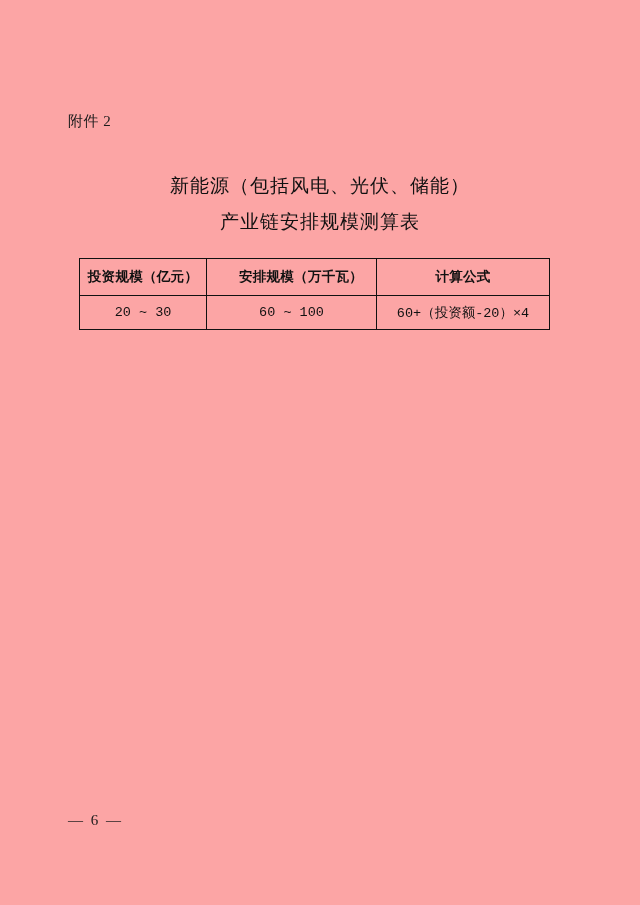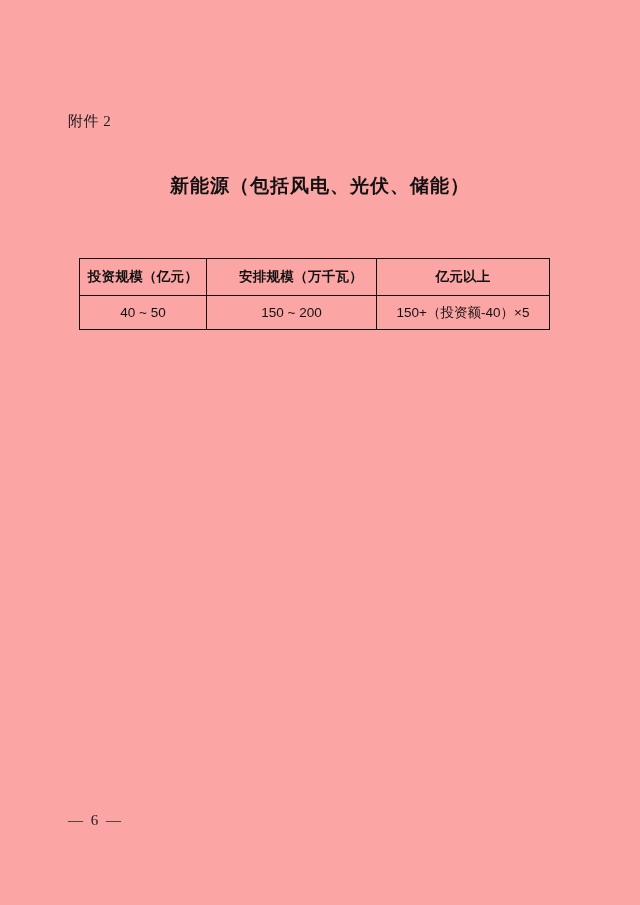--- a/index.html
+++ b/index.html
@@ -33,41 +33,41 @@
   }
   .doc-title {
     position: absolute;
     left: 0;
     top: 168px;
     width: 640px;
     text-align: center;
   }
   .doc-title .line {
     font-size: 19px;
-    font-weight: bold;
+    font-weight: normal;
     letter-spacing: 1px;
     line-height: 36px;
     color: #111;
     font-family: "Liberation Serif", "DejaVu Serif", serif;
   }
   table.calc-table {
     position: absolute;
     left: 79px;
     top: 258px;
     width: 442px;
     border-collapse: collapse;
     table-layout: fixed;
   }
   table.calc-table td, table.calc-table th {
     border: 1px solid #111;
     text-align: center;
     vertical-align: middle;
     font-size: 13.5px;
     color: #111;
-    font-family: Liberation Sans, sans-serif;
+    font-family: Liberation Mono, monospace;
   }
   table.calc-table thead th {
     height: 34px;
     font-weight: bold;
     letter-spacing: 0.3px;
     font-size: 13.5px;
   }
   table.calc-table tbody td {
     height: 31px;
     font-weight: normal;
@@ -94,34 +94,35 @@
 </style>
 </head>
 <body>
 
 <div class="page">
 
   <div class="attachment-label">附件 2</div>
 
   <div class="doc-title">
     <div class="line">新能源（包括风电、光伏、储能）</div>
+    <div class="line">产业链安排规模测算表</div>
   </div>
 
   <table class="calc-table">
     <thead>
       <tr>
         <th class="col-a">投资规模（亿元）</th>
         <th class="col-b">安排规模（万千瓦）</th>
-        <th class="col-c">亿元以上</th>
+        <th class="col-c">计算公式</th>
       </tr>
     </thead>
     <tbody>
       <tr>
-        <td>40 ~ 50</td>
-        <td>150 ~ 200</td>
-        <td>150+（投资额-40）×5</td>
+        <td>20 ~ 30</td>
+        <td>60 ~ 100</td>
+        <td>60+（投资额-20）×4</td>
       </tr>
     </tbody>
   </table>
 
   <div class="page-number">— 6 —</div>
 
 </div>
 
 </body></html>

